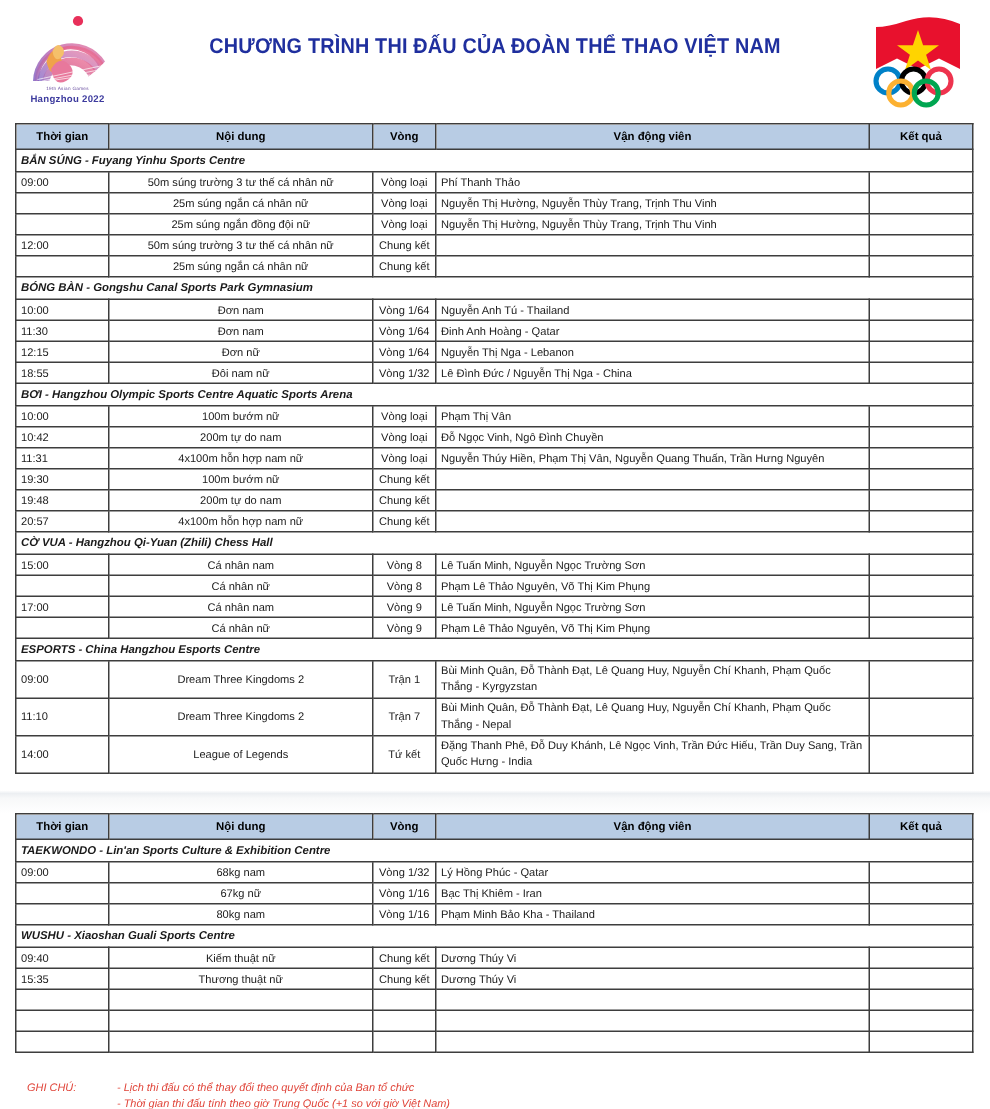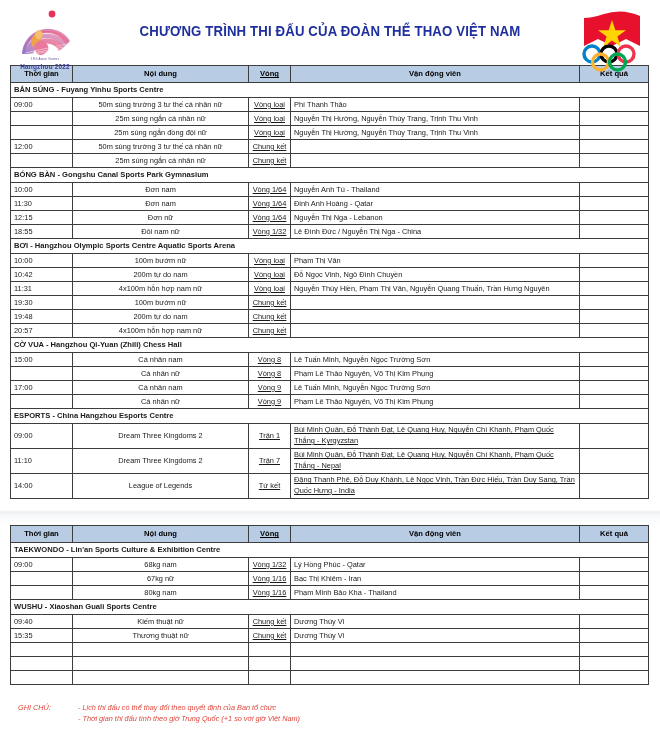--- a/index.html
+++ b/index.html
@@ -12,21 +12,21 @@
     height: 739px;
     font-family: "Liberation Sans", sans-serif;
     color: #1a1a1a;
     overflow: hidden;
     position: relative;
   }
 
   
   .header {
     position: relative;
-    height: 65px;
+    height: 82px;
     background: #ffffff;
   }
   .logo-left {
     position: absolute;
     left: 12px;
     top: 8px;
     width: 66px;
     height: 64px;
   }
   .logo-right {
@@ -92,36 +92,37 @@
   table.sched thead th {
     background: #b8cce4;
     font-weight: bold;
     font-size: 7.6px;
     text-align: center;
     height: 14px;
     color: #000;
   }
   .c-time   { width: 62px; text-align: left; }
   .c-event  { width: 176px; text-align: center; }
-  .c-round  { width: 42px; text-align: center; text-decoration: underline; }
+  .c-round  { width: 42px; text-align: center; }
   .c-ath    { width: 289px; text-align: left; margin-left: 20px; }
   .c-result { width: 69px; }
 
   tr.venue td {
     font-weight: bold;
     font-size: 7.6px;
     text-align: left;
     height: 12px;
     padding-left: 3px;
+    font-style: italic;
   }
   tr.match td { height: 11px; }
   tr.match.tall td { height: 22px; }
   tr.blank td { height: 11px; }
 
-  td.ath-multi { line-height: 1.45; padding-top: 1px; text-decoration: underline; }
+  td.ath-multi { line-height: 1.45; padding-top: 1px; }
 
   .gap-band {
     height: 26px;
     background: linear-gradient(180deg,#ffffff 0%,#ffffff 42%,#eceff2 50%,#f7f8f9 62%,#ffffff 100%);
   }
 
   
   .note {
     margin: 17px 0 0 0;
     padding-left: 18px;

